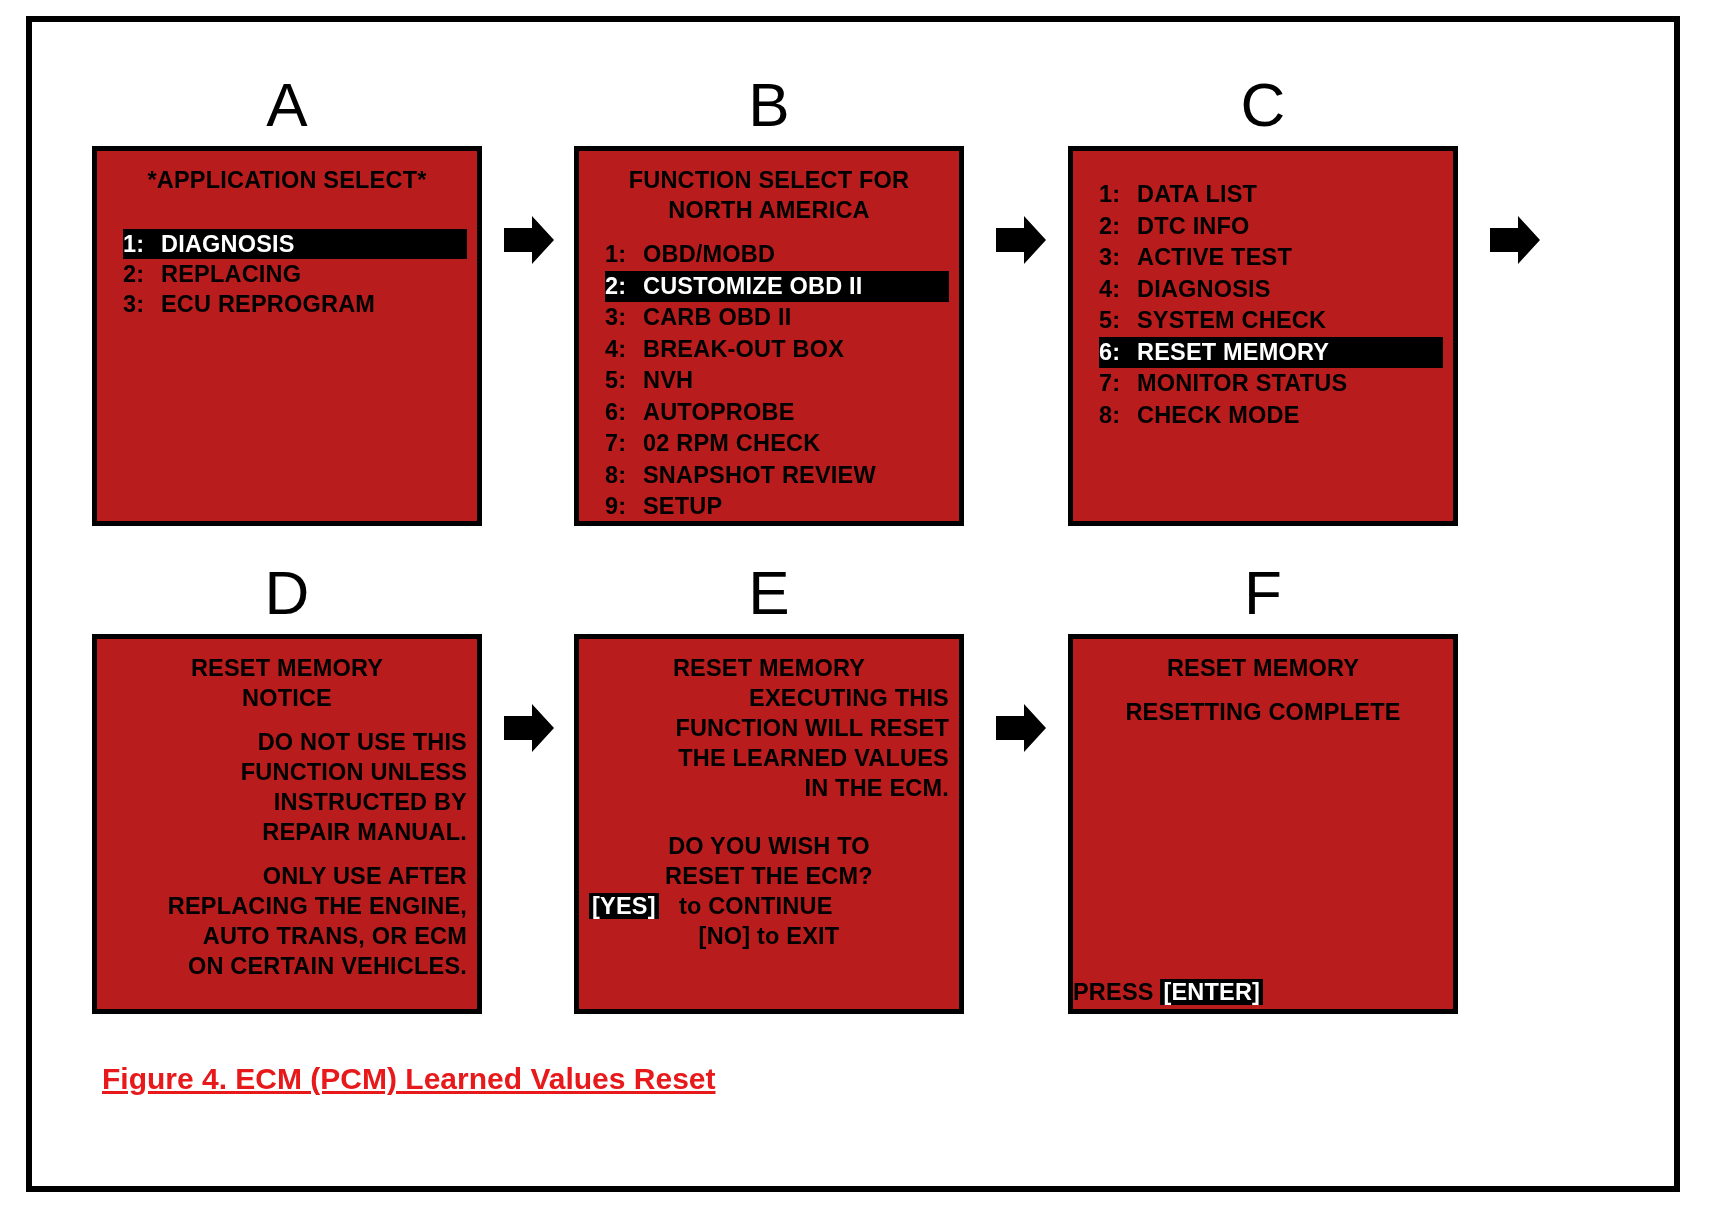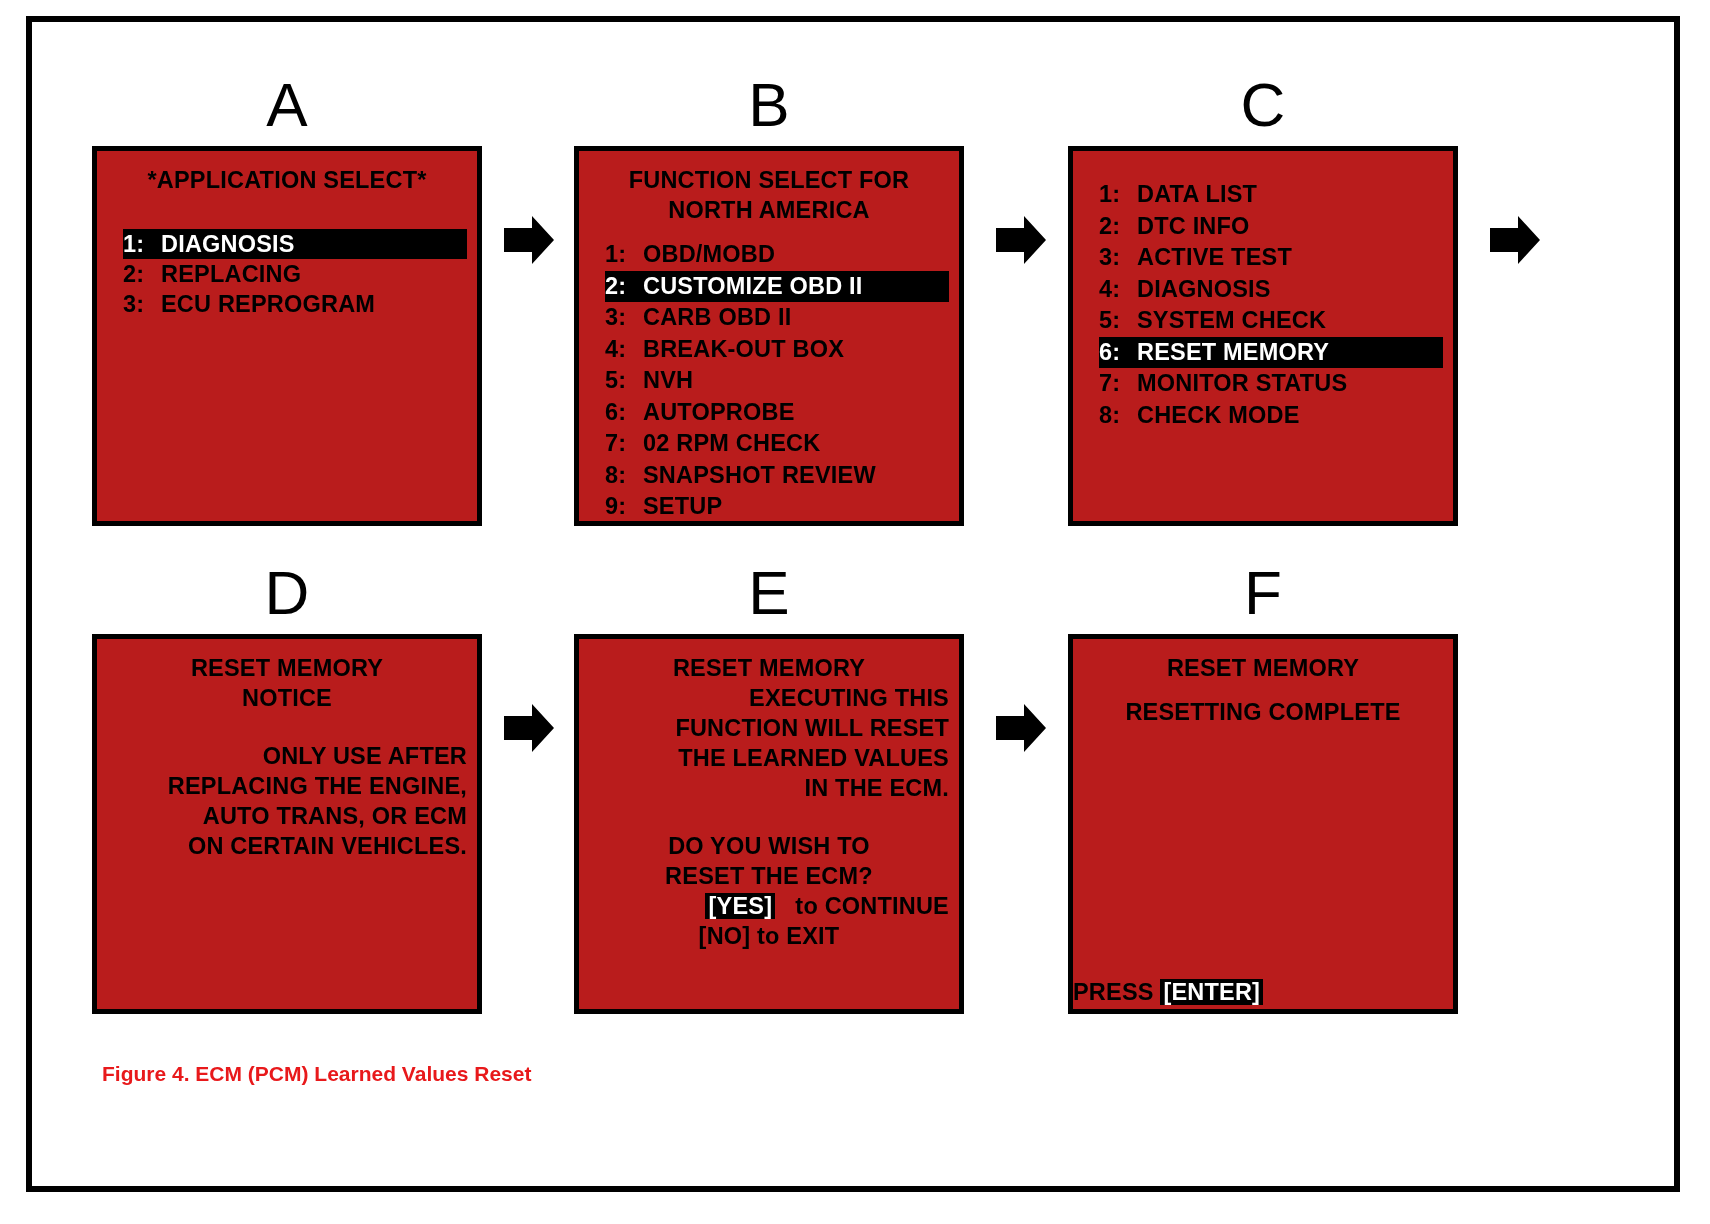--- a/index.html
+++ b/index.html
@@ -84,25 +84,26 @@
     position:absolute;
     width:54px;height:52px;
   }
   .arrow svg{display:block;width:54px;height:52px;}
 
   
   .caption{
     position:absolute;
     left:70px;
     top:1040px;
-    font-size:21px;
+    font-size:30px;
     font-weight:bold;
     color:#e8191b;
     font-family:"Liberation Sans", sans-serif;
     white-space:pre;
+    text-decoration:underline;
   }
 </style>
 </head>
 <body>
 
 <div class="figure-frame">
 
   <div class="row row-top">
 
     <div class="cell c1">
@@ -247,20 +248,24 @@
 
   <div class="row row-bottom">
 
     <div class="cell c1">
       <div class="panel-letter">D</div>
       <div class="screen">
         <div class="screen-inner">
           <div class="scr-title">RESET MEMORY
 NOTICE</div>
           <div class="spacer-sm"></div>
+          <div class="para left">DO NOT USE THIS
+FUNCTION UNLESS
+INSTRUCTED BY
+REPAIR MANUAL.</div>
           <div class="spacer-sm"></div>
           <div class="para left">ONLY USE AFTER
 REPLACING THE ENGINE,
 AUTO TRANS, OR ECM
 ON CERTAIN VEHICLES.</div>
         </div>
       </div>
     </div>
 
     <div class="arrow" style="left:470px;top:140px;">
@@ -274,21 +279,21 @@
       <div class="screen">
         <div class="screen-inner">
           <div class="scr-title">RESET MEMORY</div>
           <div class="para left">EXECUTING THIS
 FUNCTION WILL RESET
 THE LEARNED VALUES
 IN THE ECM.</div>
           <div class="spacer-md"></div>
           <div class="para center">DO YOU WISH TO
 RESET THE ECM?</div>
-          <div class="kv-line" style="text-align:right;"><span class="inv">[YES]</span><span>   </span><span>to CONTINUE</span></div>
+          <div class="kv-line" style="text-align:left;"><span class="inv">[YES]</span><span>   </span><span>to CONTINUE</span></div>
           <div class="para center">[NO] to EXIT</div>
         </div>
       </div>
     </div>
 
     <div class="arrow" style="left:962px;top:140px;">
       <svg viewBox="0 0 54 52" xmlns="http://www.w3.org/2000/svg">
         <path d="M2 14 L30 14 L30 2 L52 26 L30 50 L30 38 L2 38 Z" fill="#000"></path>
       </svg>
     </div>

